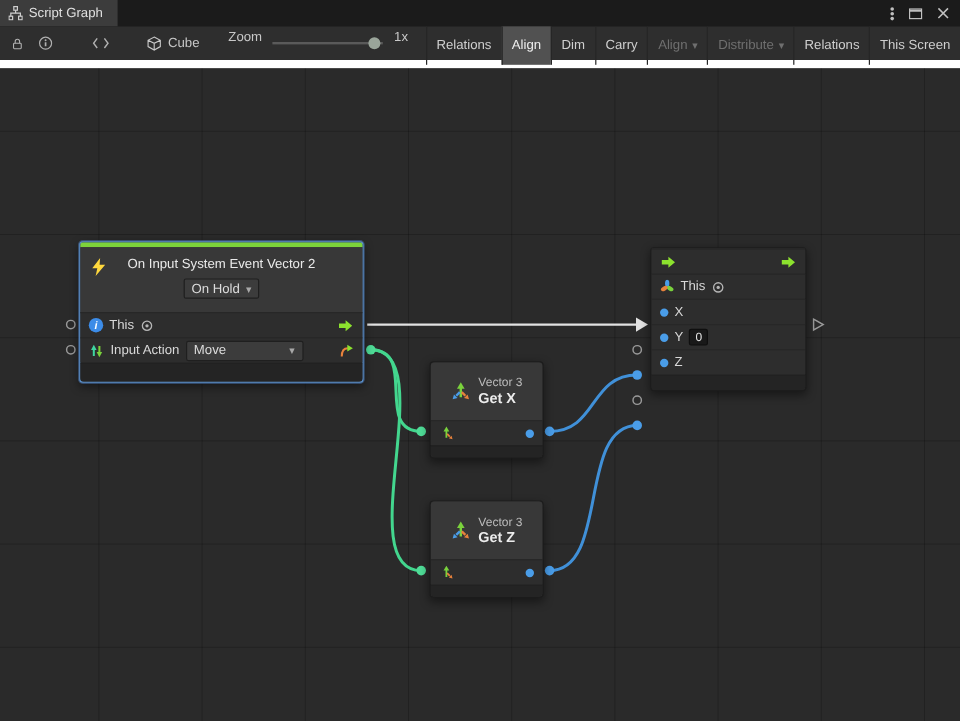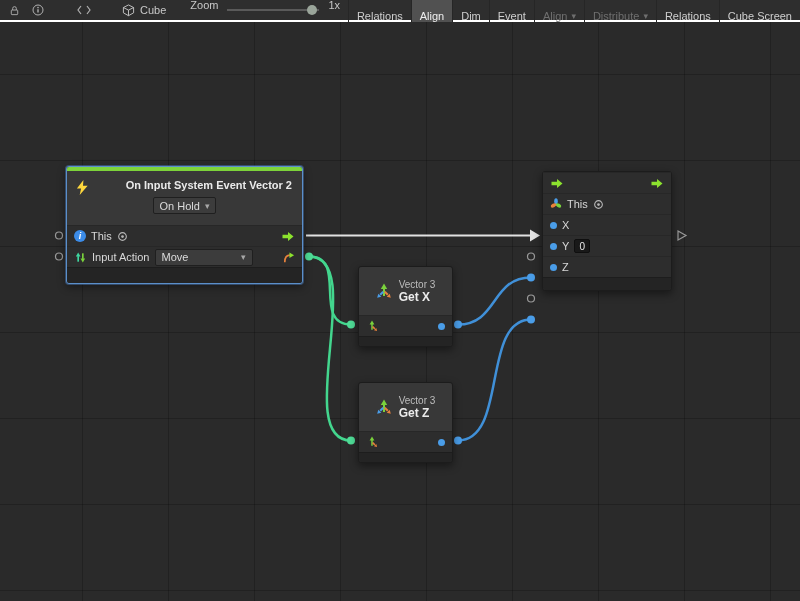--- a/index.html
+++ b/index.html
@@ -7,21 +7,21 @@
   body{background:#191919;font-family:"Liberation Sans",sans-serif;font-size:11px;color:#d0d0d0;}
   .window{width:800px;height:601px;display:flex;flex-direction:column;}
 
   
   .tabbar{height:22px;background:#1b1b1b;display:flex;align-items:stretch;}
   .tab{display:flex;align-items:center;gap:5px;background:#3c3c3c;padding:0 12px 0 7px;color:#e0e0e0;}
   .window-controls{margin-left:auto;display:flex;align-items:center;gap:12px;padding-right:9px;}
   .kebab{width:3px;height:3px;border-radius:50%;background:#c0c0c0;box-shadow:0 -4px 0 #c0c0c0,0 4px 0 #c0c0c0;}
 
   
-  .toolbar{height:22px;background:#2e2e2e;border-bottom:2px solid #ffffff;display:flex;align-items:center;padding-left:2px;color:#c8c8c8;}
+  .toolbar{height:35px;background:#2e2e2e;border-bottom:7px solid #ffffff;display:flex;align-items:center;padding-left:2px;color:#c8c8c8;}
   .tool-ic{width:24px;height:22px;display:flex;align-items:center;justify-content:center;}
   .obj-btn{display:flex;align-items:center;gap:5px;margin-left:26px;}
   .zoom-wrap{display:flex;gap:9px;margin-left:24px;}
   .slider{position:relative;width:92px;height:22px;display:flex;align-items:center;}
   .slider .track{width:100%;height:2px;background:#5a5a5a;}
   .slider .handle{position:absolute;left:80px;top:6px;width:10px;height:10px;border-radius:50%;background:#9aa59a;}
   .tb-btns{margin-left:auto;display:flex;height:100%;}
   .tb-btn{display:flex;align-items:center;gap:4px;padding:16px 8px;border-left:1px solid #262626;color:#cfcfcf;background:none;border-top:none;border-right:none;border-bottom:none;font:inherit;cursor:default;}
   .tb-btn.active{background:#515151;color:#efefef;}
   .tb-btn.disabled{color:#6f6f6f;}
@@ -34,21 +34,21 @@
                      linear-gradient(to bottom,rgba(0,0,0,.22) 1px,transparent 1px);
     background-size:86px 86px;background-position:82px 52px;overflow:hidden;}
   .edges{position:absolute;left:0;top:0;}
 
   
   .node{position:absolute;background:#2d2d2d;border:1px solid #1c1c1c;border-radius:3px;box-shadow:0 3px 8px rgba(0,0,0,.45);color:#d8d8d8;}
   .node.selected{border-color:#5b8fc9;box-shadow:0 0 0 1px rgba(80,130,200,.45),0 3px 8px rgba(0,0,0,.45);}
   .gbar{height:4px;background:#7dd33a;border-radius:2px 2px 0 0;}
   .ev-header{position:relative;height:54px;background:#383838;}
   .ev-header .bolt{position:absolute;left:8px;top:9px;}
-  .node-title{text-align:right;padding:8px 10px 0;font-weight:bold;color:#eaeaea;white-space:nowrap;}
+  .node-title{text-align:center;padding:8px 30px 0;font-weight:normal;color:#eaeaea;white-space:nowrap;}
   .dd{display:inline-flex;align-items:center;gap:5px;background:#3c3c3c;border:1px solid #1f1f1f;border-radius:2px;height:17px;padding:0 6px;color:#dcdcdc;font:inherit;}
   .dd-center{display:flex;width:max-content;margin:6px auto 0;}
   .dd .caret{margin-left:auto;}
   .row{height:21px;display:flex;align-items:center;gap:5px;padding:0 7px;border-top:1px solid #272727;background:#2d2d2d;}
   .nfooter{background:#242424;border-top:1px solid #1d1d1d;border-radius:0 0 3px 3px;}
   .hdr2{display:flex;align-items:center;justify-content:center;gap:7px;background:#383838;border-radius:3px 3px 0 0;}
   .hdr2 .cat{font-size:10px;color:#bdbdbd;}
   .hdr2 .nm{font-size:12px;color:#ececec;font-weight:bold;}
   .dot{width:7px;height:7px;border-radius:50%;background:#4a9de8;flex:none;}
   .infoi{width:12px;height:12px;border-radius:50%;background:#3c8ce8;color:#fff;font-size:9px;font-weight:bold;font-style:italic;display:flex;align-items:center;justify-content:center;flex:none;}
@@ -56,20 +56,47 @@
   .valbox{width:16px;height:14px;background:#191919;border:1px solid #0f0f0f;border-radius:2px;color:#e8e8e8;font:inherit;font-size:10px;text-align:center;}
   .move-dd{width:98px;text-align:right;}
   .plabel{white-space:nowrap;}
   svg{display:block;flex:none;}
 </style>
 </head>
 <body>
 
 <div class="window">
 
+  <div class="tabbar">
+    <div class="tab">
+      <span>
+        <svg viewBox="0 0 12 12" width="12" height="12" fill="none" stroke="#cfcfcf">
+          <rect x="4.5" y="0.5" width="3" height="3"></rect>
+            <rect x="0.5" y="8.5" width="3" height="3"></rect>
+          <rect x="8.5" y="8.5" width="3" height="3"></rect>
+            <path d="M6 3.5 V6 M2 8.5 V6 H10 V8.5"></path>
+        </svg>
+      </span>
+      <span>Script Graph</span>
+    </div>
+    <div class="window-controls">
+      <span class="kebab"></span>
+      <span>
+        <svg viewBox="0 0 12 11" width="12" height="11" fill="none" stroke="#c0c0c0">
+            <rect x="1" y="1.5" width="10" height="8"></rect>
+            <path d="M1 3 H11" stroke-width="1.6"></path>
+          </svg>
+      </span>
+      <span>
+        <svg viewBox="0 0 10 10" width="10" height="10" stroke="#c0c0c0" stroke-width="1.3">
+            <path d="M1 1 L9 9 M9 1 L1 9"></path>
+          </svg>
+      </span>
+    </div>
+  </div>
 
   <div class="toolbar">
     <span class="tool-ic">
       <svg viewBox="0 0 12 12" width="11" height="11" fill="none" stroke="#b0b0b0">
           <rect x="2.5" y="5.5" width="7" height="5" rx="0.8"></rect>
           <path d="M4 5.5 V3.8 a2 2 0 0 1 4 0 V5.5"></path>
         </svg>
     </span>
     <span class="tool-ic">
       <svg viewBox="0 0 12 12" width="12" height="12">
@@ -103,35 +130,35 @@
       <button class="tb-btn">
           <span>Relations</span>
         </button>
       <button class="tb-btn active">
           <span>Align</span>
         </button>
       <button class="tb-btn">
           <span>Dim</span>
         </button>
       <button class="tb-btn">
-          <span>Event</span>
+          <span>Carry</span>
         </button>
       <button class="tb-btn disabled">
           <span>Align</span>
           <span class="caret">▾</span>
         </button>
       <button class="tb-btn disabled">
           <span>Distribute</span>
           <span class="caret">▾</span>
         </button>
       <button class="tb-btn">
           <span>Relations</span>
         </button>
       <button class="tb-btn">
-          <span>Cube Screen</span>
+          <span>This Screen</span>
         </button>
     </div>
   </div>
 
   <div class="canvas">
 
     <svg class="edges" width="800" height="557" viewBox="0 0 800 557">
 
       <path d="M306 213.5 L530 213.5" stroke="#e2e2e2" stroke-width="2" fill="none"></path>
       <polygon points="530,207.5 540,213.5 530,219.5" fill="#e2e2e2"></polygon>

